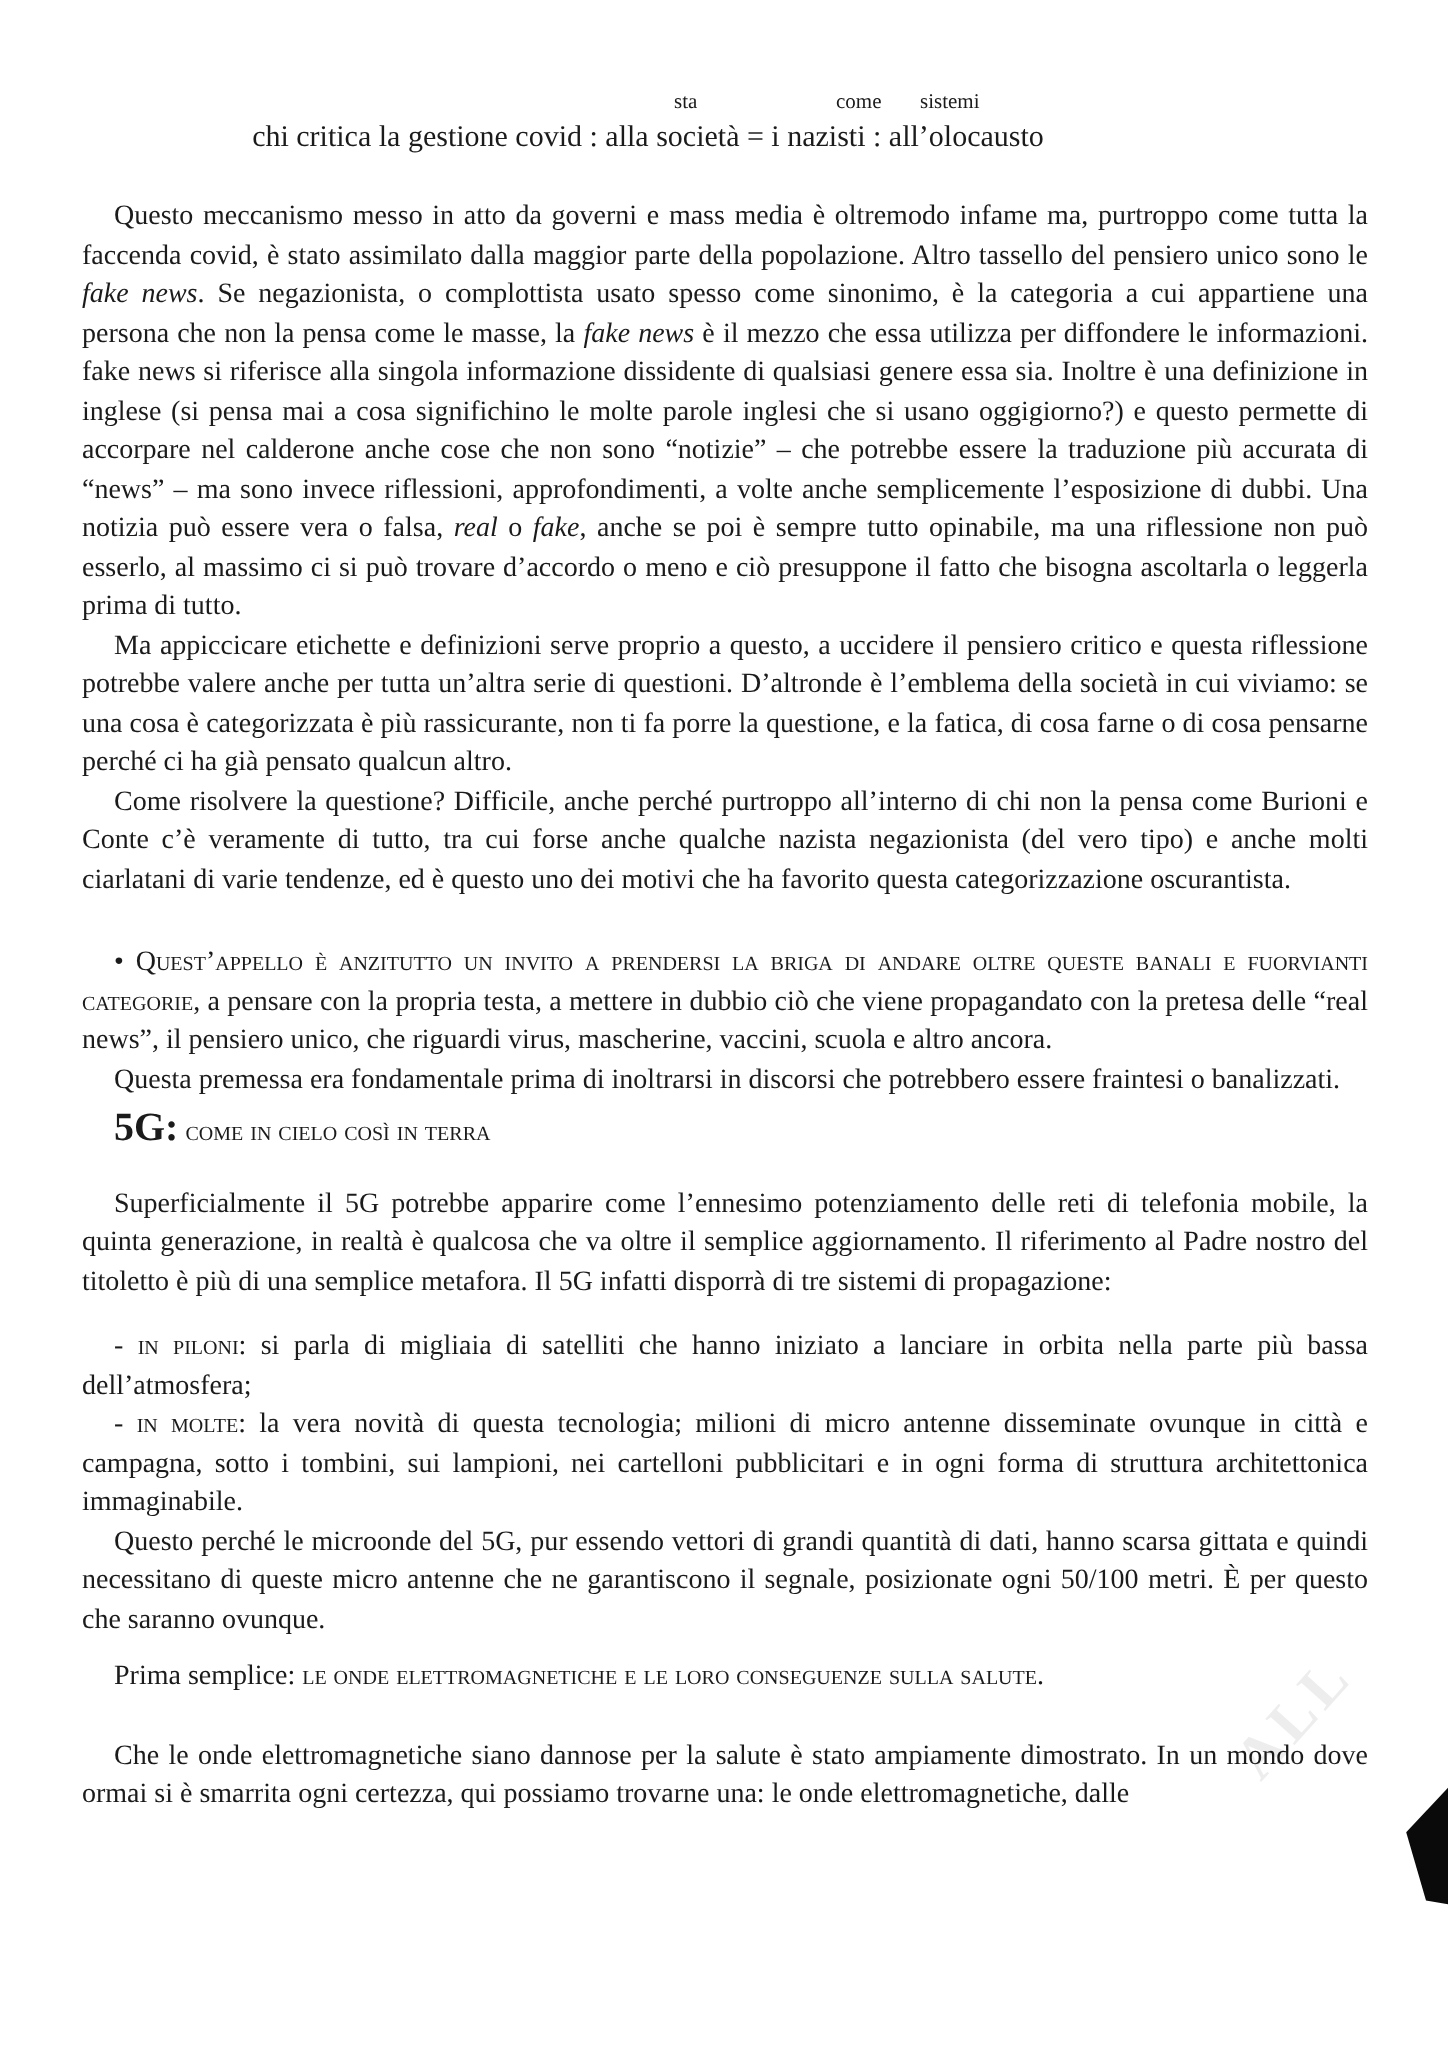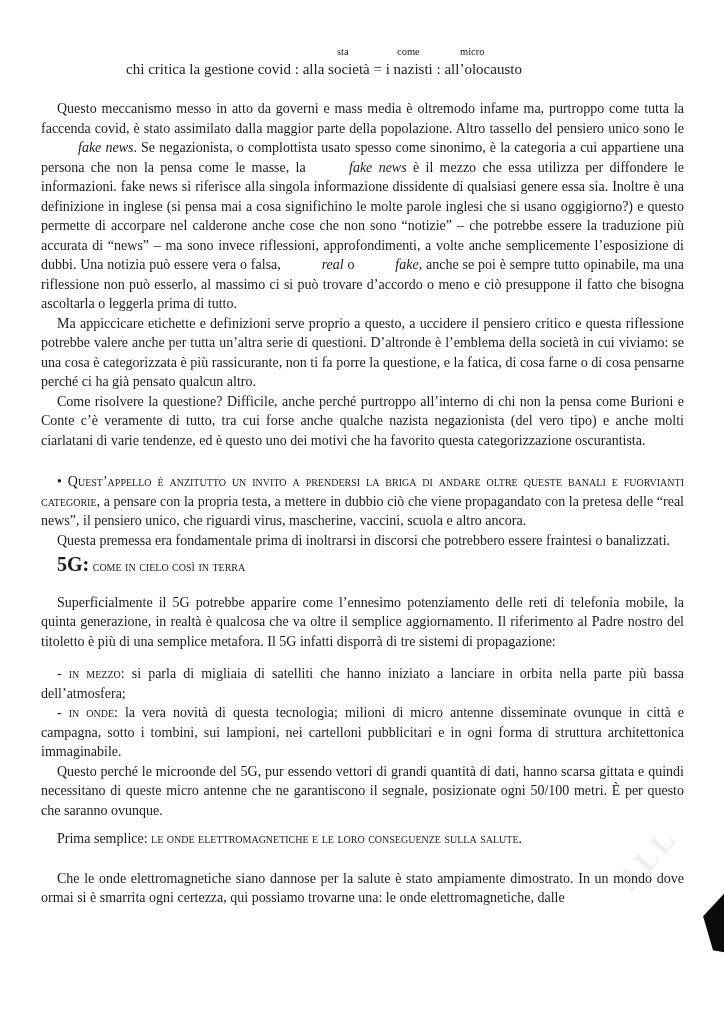--- a/index.html
+++ b/index.html
@@ -19,21 +19,21 @@
   
   .annot {
     position: absolute;
     top: 46px;
     font-size: 10.5px;
     line-height: 12px;
     color: #1b1b1b;
     white-space: nowrap;
   }
   #annot-0 { left: 325px; padding-left: 12px; }
-  #annot-1 { left: 397px; }
+  #annot-1 { left: 418px; }
   #annot-2 { left: 460px; }
   #analogy-line {
     position: absolute;
     top: 60px;
     left: 0;
     width: 648px;
     text-align: center;
     font-size: 15px;
     line-height: 18px;
     white-space: nowrap;
@@ -52,21 +52,21 @@
   }
   #doc-body p {
     margin: 0;
     text-indent: 16px;
   }
   #doc-body p.bullet     { margin-top: 22px; }
   #doc-body p.heading    { margin: 5px 0 16px 0; }
   #doc-body p.first-list { margin-top: 13px; }
   #doc-body p.question   { margin-top: 9px; }
   #doc-body p.cont       { margin-top: 20px; font-family: Liberation Serif, serif; }
-  .it { font-style: italic; margin-left: 37px; }
+  .it { font-style: italic; }
   .sc { font-variant: small-caps; }
   .bd { font-weight: bold; font-size: 20px; }
   
   #corner-artifact {
     position: absolute;
     left: 702px;
     top: 892px;
     width: 22px;
     height: 62px;
     background: #0a0a0a;
@@ -85,34 +85,34 @@
   }
 </style>
 </head>
 <body>
 
 <div id="page">
 
   <div>
     <span id="annot-0" class="annot">sta</span>
     <span id="annot-1" class="annot">come</span>
-    <span id="annot-2" class="annot">micro</span>
+    <span id="annot-2" class="annot">sistemi</span>
     <div id="analogy-line">chi critica la gestione covid : alla società =  i nazisti : all’olocausto</div>
   </div>
 
   <div id="doc-body">
       <p class="para"><span>Questo meccanismo messo in atto da governi e mass media è oltremodo infame ma, purtroppo come tutta la faccenda covid, è stato assimilato dalla maggior parte della popolazione. Altro tassello del pensiero unico sono le </span><span class="it">fake news</span><span>. Se negazionista, o complottista usato spesso come sinonimo, è la categoria a cui appartiene una persona che non la pensa come le masse, la </span><span class="it">fake news</span><span> è il mezzo che essa utilizza per diffondere le informazioni. fake news si riferisce alla singola informazione dissidente di qualsiasi genere essa sia. Inoltre è una definizione in inglese (si pensa mai a cosa significhino le molte parole inglesi che si usano oggigiorno?) e questo permette di accorpare nel calderone anche cose che non sono “notizie” – che potrebbe essere la traduzione più accurata di “news” – ma sono invece riflessioni, approfondimenti, a volte anche semplicemente l’esposizione di dubbi. Una notizia può essere vera o falsa, </span><span class="it">real</span><span> o </span><span class="it">fake</span><span>, anche se poi è sempre tutto opinabile, ma una riflessione non può esserlo, al massimo ci si può trovare d’accordo o meno e ciò presuppone il fatto che bisogna ascoltarla o leggerla prima di tutto.</span></p>
       <p class="para"><span>Ma appiccicare etichette e definizioni serve proprio a questo, a uccidere il pensiero critico e questa riflessione potrebbe valere anche per tutta un’altra serie di questioni. D’altronde è l’emblema della società in cui viviamo: se una cosa è categorizzata è più rassicurante, non ti fa porre la questione, e la fatica, di cosa farne o di cosa pensarne perché ci ha già pensato qualcun altro.</span></p>
       <p class="para"><span>Come risolvere la questione? Difficile, anche perché purtroppo all’interno di chi non la pensa come Burioni e Conte c’è veramente di tutto, tra cui forse anche qualche nazista negazionista (del vero tipo) e anche molti ciarlatani di varie tendenze, ed è questo uno dei motivi che ha favorito questa categorizzazione oscurantista.</span></p>
       <p class="para bullet"><span>• </span><span class="sc">Quest’appello è anzitutto un invito a prendersi la briga di andare oltre queste banali e fuorvianti categorie</span><span>, a pensare con la propria testa, a mettere in dubbio ciò che viene propagandato con la pretesa delle “real news”, il pensiero unico, che riguardi virus, mascherine, vaccini, scuola e altro ancora.</span></p>
       <p class="para"><span>Questa premessa era fondamentale prima di inoltrarsi in discorsi che potrebbero essere fraintesi o banalizzati.</span></p>
       <p class="para heading"><span class="bd">5G:</span><span class="sc"> come in cielo così in terra</span></p>
       <p class="para"><span>Superficialmente il 5G potrebbe apparire come l’ennesimo potenziamento delle reti di telefonia mobile, la quinta generazione, in realtà è qualcosa che va oltre il semplice aggiornamento. Il riferimento al Padre nostro del titoletto è più di una semplice metafora. Il 5G infatti disporrà di tre sistemi di propagazione:</span></p>
-      <p class="para first-list"><span>- </span><span class="sc">in mezzo</span><span>: si parla di migliaia di satelliti che hanno iniziato a lanciare in orbita nella parte più bassa dell’atmosfera;</span></p>
-      <p class="para"><span>- </span><span class="sc">in onde</span><span>: la vera novità di questa tecnologia; milioni di micro antenne disseminate ovunque in città e campagna, sotto i tombini, sui lampioni, nei cartelloni pubblicitari e in ogni forma di struttura architettonica immaginabile.</span></p>
+      <p class="para first-list"><span>- </span><span class="sc">in piloni</span><span>: si parla di migliaia di satelliti che hanno iniziato a lanciare in orbita nella parte più bassa dell’atmosfera;</span></p>
+      <p class="para"><span>- </span><span class="sc">in molte</span><span>: la vera novità di questa tecnologia; milioni di micro antenne disseminate ovunque in città e campagna, sotto i tombini, sui lampioni, nei cartelloni pubblicitari e in ogni forma di struttura architettonica immaginabile.</span></p>
       <p class="para"><span>Questo perché le microonde del 5G, pur essendo vettori di grandi quantità di dati, hanno scarsa gittata e quindi necessitano di queste micro antenne che ne garantiscono il segnale, posizionate ogni 50/100 metri. È per questo che saranno ovunque.</span></p>
       <p class="para question"><span>Prima semplice: </span><span class="sc">le onde elettromagnetiche e le loro conseguenze sulla salute.</span></p>
       <p class="para cont"><span>Che le onde elettromagnetiche siano dannose per la salute è stato ampiamente dimostrato. In un mondo dove ormai si è smarrita ogni certezza, qui possiamo trovarne una: le onde elettromagnetiche, dalle</span></p>
     </div>
 
   <div id="faint-watermark">ALL</div>
   <div id="corner-artifact"></div>
 
 </div>
 

